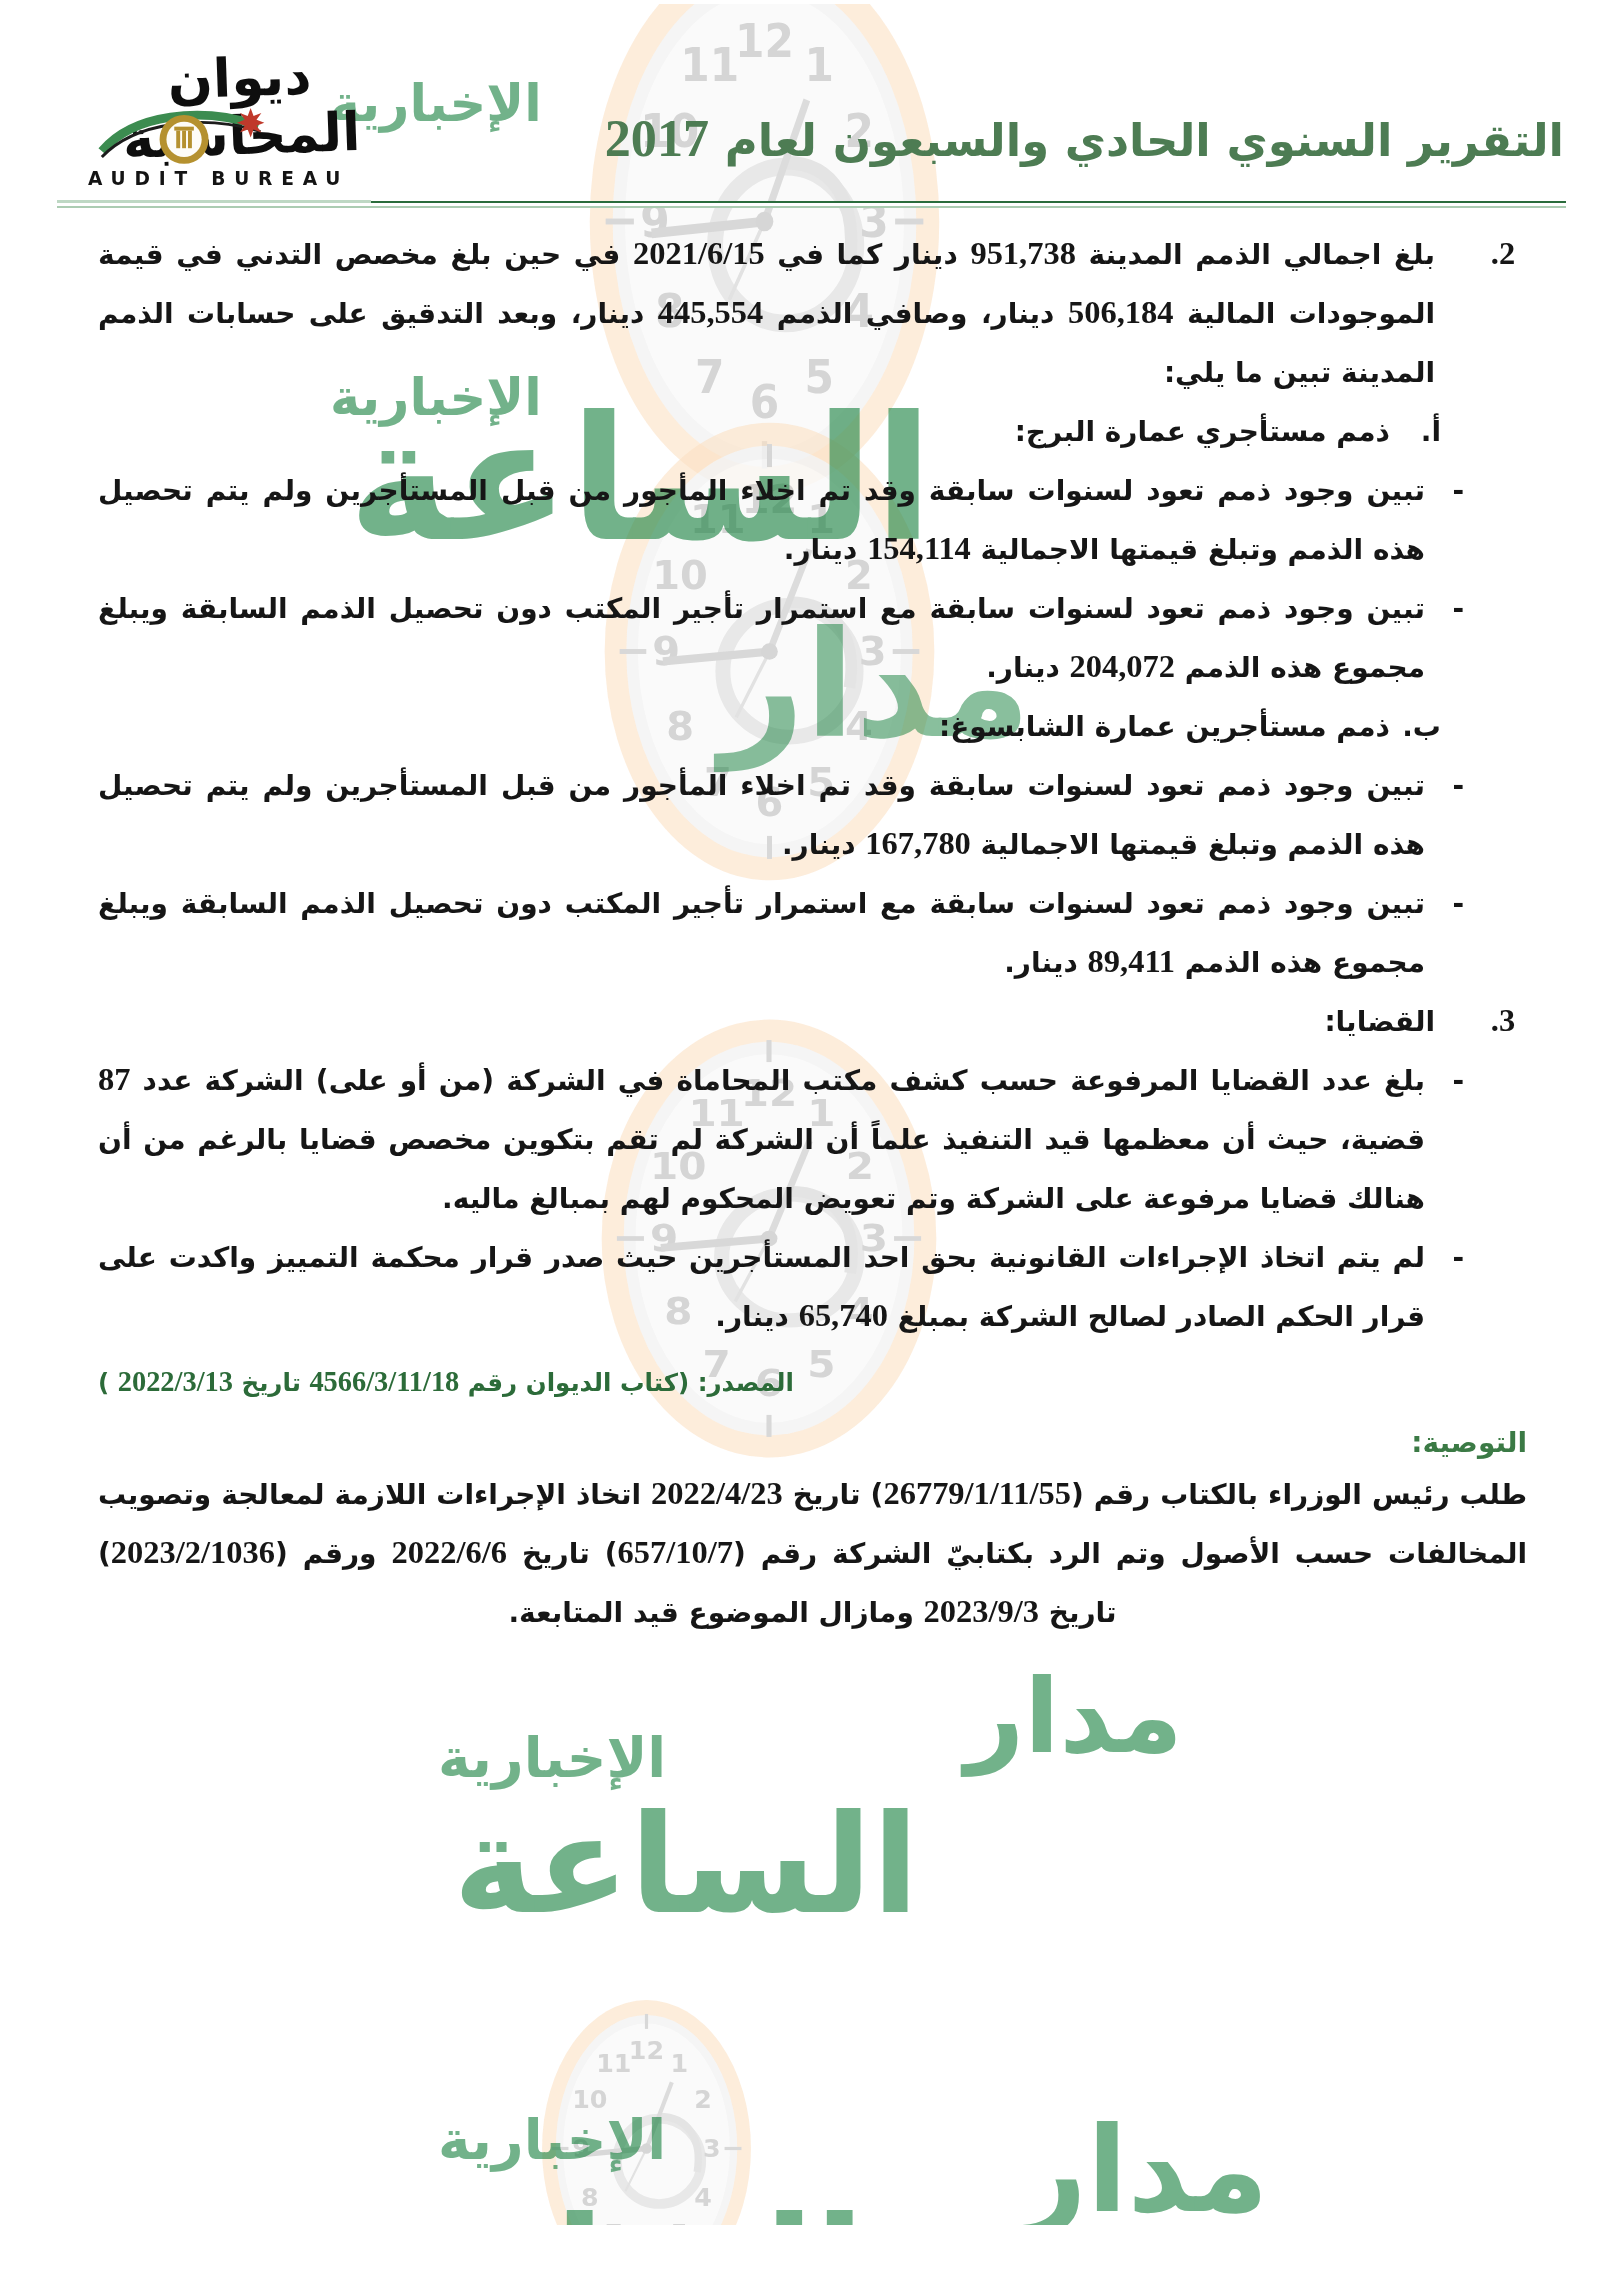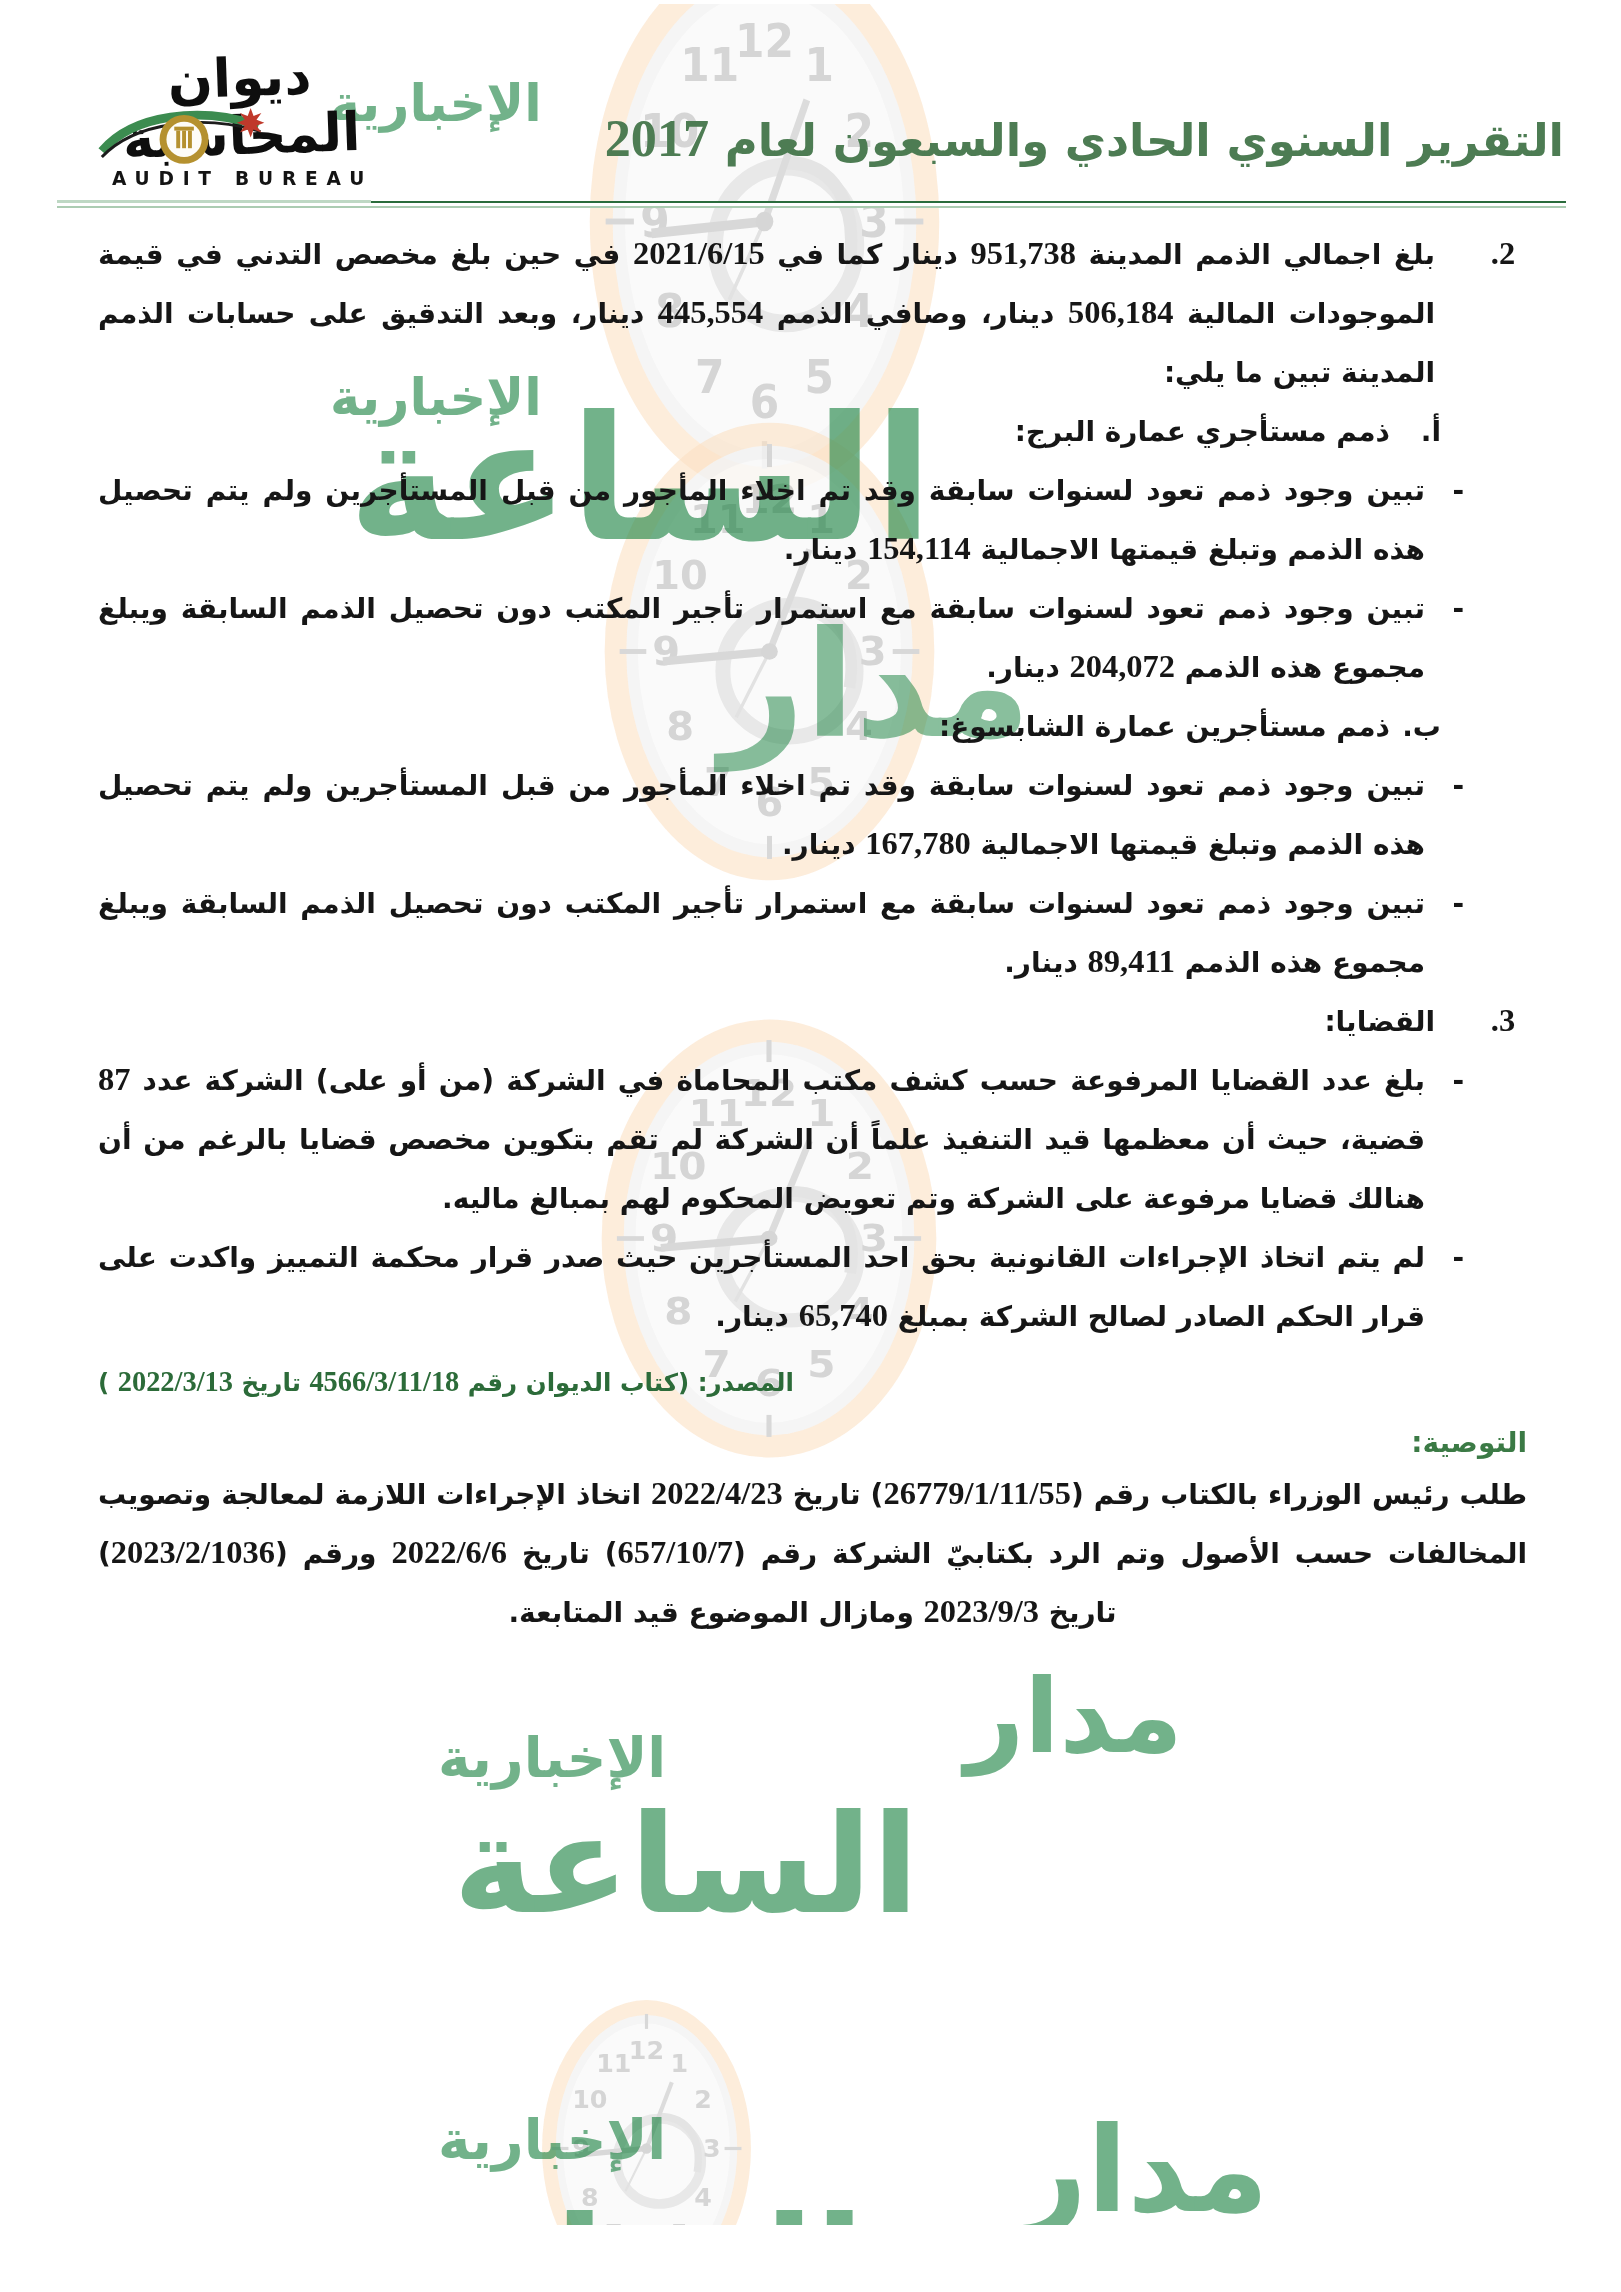--- a/index.html
+++ b/index.html
@@ -29,21 +29,21 @@
   .logo-calligraphy{
     position:absolute;left:0;top:5.9px;width:309px;
     font-size:53px;font-weight:bold;color:#0e0e0e;
     text-align:center;direction:rtl;line-height:1.1;
     transform:rotate(-2deg);
   }
   .logo-flag{position:absolute;left:7.8px;top:57px;}
   .logo-latin{
     position:absolute;left:2px;top:125px;width:309px;
     font-size:18.6px;letter-spacing:8.8px;color:#141414;
-    font-weight:bold;text-align:center;white-space:nowrap;
+    font-weight:bold;text-align:left;white-space:nowrap;
   }
   .page-title{
     position:absolute;right:57px;top:110px;
     font-size:45px;font-weight:bold;color:#4d7c53;
     direction:rtl;white-space:nowrap;z-index:2;
   }
   .header-rule{
     position:absolute;left:57px;right:55px;top:197px;height:2.9px;
     border-top:2.9px solid #2a6c3c;
     border-bottom:2.9px solid #abccb2;

